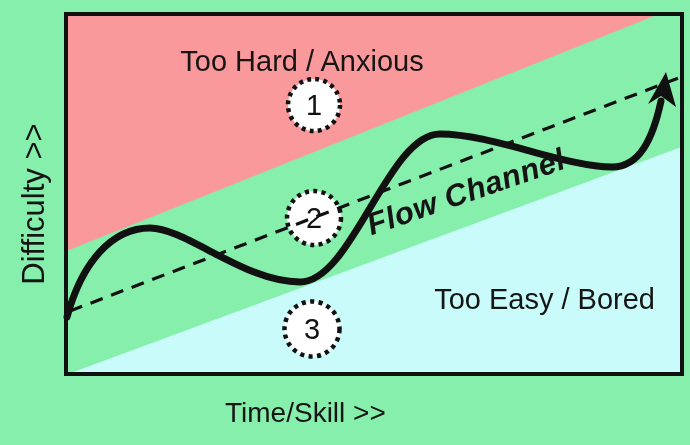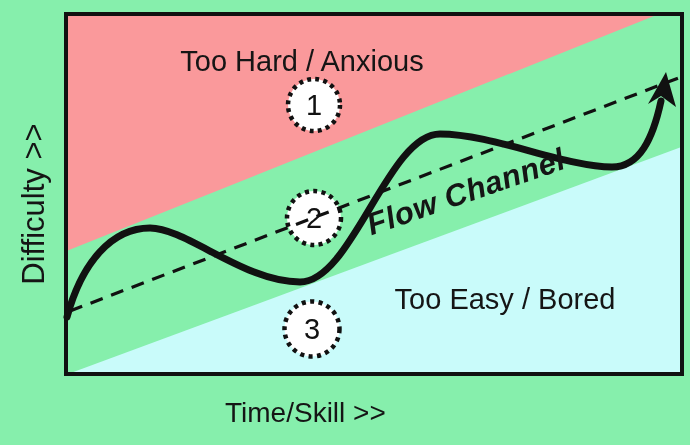--- a/index.html
+++ b/index.html
@@ -3,21 +3,21 @@
 <meta charset="utf-8">
 <style>
   html,body{margin:0;padding:0;background:#ffffff;}
   .stage{
     position:relative;width:690px;height:445px;background:#86efac;
     font-family:"Liberation Sans",sans-serif;color:#111111;overflow:hidden;
   }
   .stage svg{position:absolute;left:0;top:0;}
   .lbl{position:absolute;color:#151515;white-space:nowrap;}
   .lbl-too-hard{left:112px;top:45px;width:380px;text-align:center;font-size:29px;}
-  .lbl-too-easy{left:355px;top:283px;width:300px;text-align:center;font-size:29px;}
+  .lbl-too-easy{left:355px;top:283px;width:300px;text-align:right;font-size:29px;}
   .lbl-flow{
     left:368px;top:208px;width:200px;font-size:31px;font-style:italic;font-weight:600;
     transform:rotate(-19deg);transform-origin:0 50%;letter-spacing:0.5px;
   }
   .lbl-xaxis{left:225px;top:397px;width:300px;font-size:28px;}
   .lbl-yaxis{
     left:-106px;top:184px;width:280px;height:40px;line-height:40px;text-align:center;
     font-size:31px;transform:rotate(-90deg);
   }
   .marker-num{

